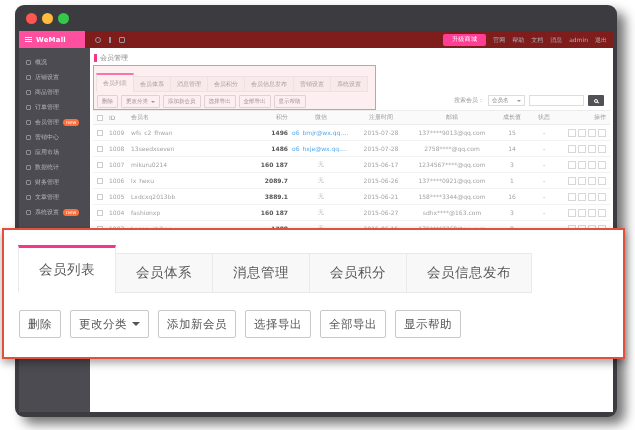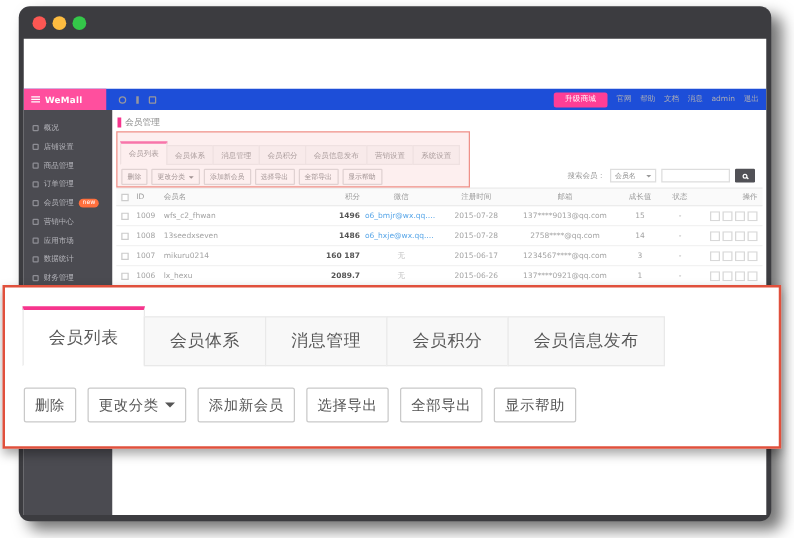--- a/index.html
+++ b/index.html
@@ -13,21 +13,21 @@
   .window{
     position:absolute;left:15px;top:5px;width:602px;height:412px;
     background:#3c3c40;border-radius:9px;
     box-shadow:8px 7px 12px rgba(0,0,0,.55);
     padding:26px 4px 5px 4px;box-sizing:border-box;
   }
   .lights{position:absolute;left:11px;top:8px;display:flex;gap:5px;}
   .light{width:11px;height:11px;border-radius:50%;}
   .app{width:100%;height:100%;background:#fff;overflow:hidden;display:flex;flex-direction:column;}
   
-  .appheader{height:17px;background:#1d4ed8;display:flex;flex:0 0 17px;position:relative;margin-top:40px;}
+  .appheader{height:17px;background:#7f1d1d;display:flex;flex:0 0 17px;position:relative;}
   .logo{width:66px;height:100%;background:#ff4f9e;color:#fff;display:flex;align-items:center;gap:4px;padding:0 6px;box-sizing:border-box;}
   .burger{width:7px;display:flex;flex-direction:column;gap:1px;}
   .burger i{height:1px;background:#fff;display:block;}
   .logo-text{font-size:7px;font-weight:bold;letter-spacing:.2px;white-space:nowrap;}
   .hicons{display:flex;align-items:center;gap:8px;margin-left:10px;}
   .hic{width:6px;height:6px;border:1px solid #97979d;box-sizing:border-box;}
   .hic.round{border-radius:50%;}
   .hic.bar{width:2px;border:none;background:#97979d;}
   .hic.sq{border-radius:1px;}
   .hright{position:absolute;right:6px;top:0;height:100%;display:flex;align-items:center;gap:7px;}

